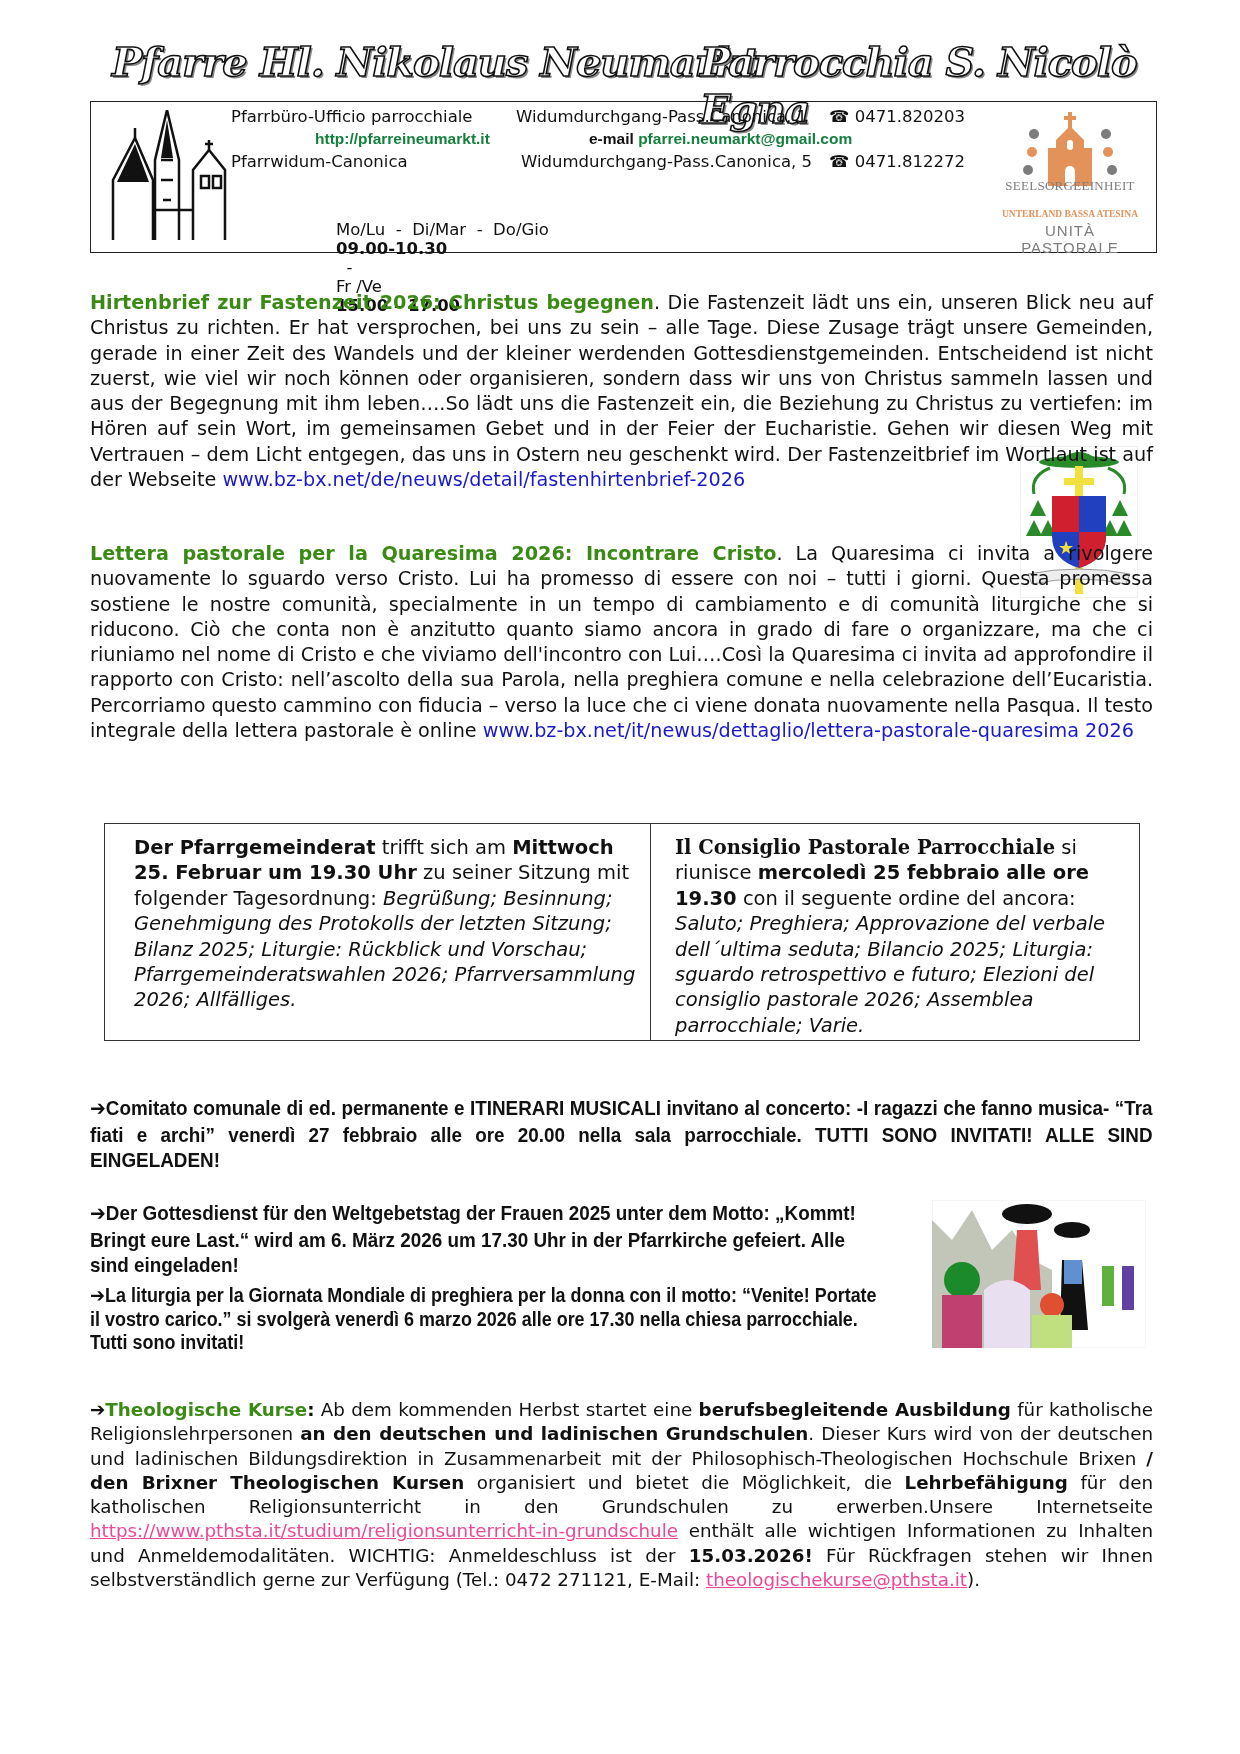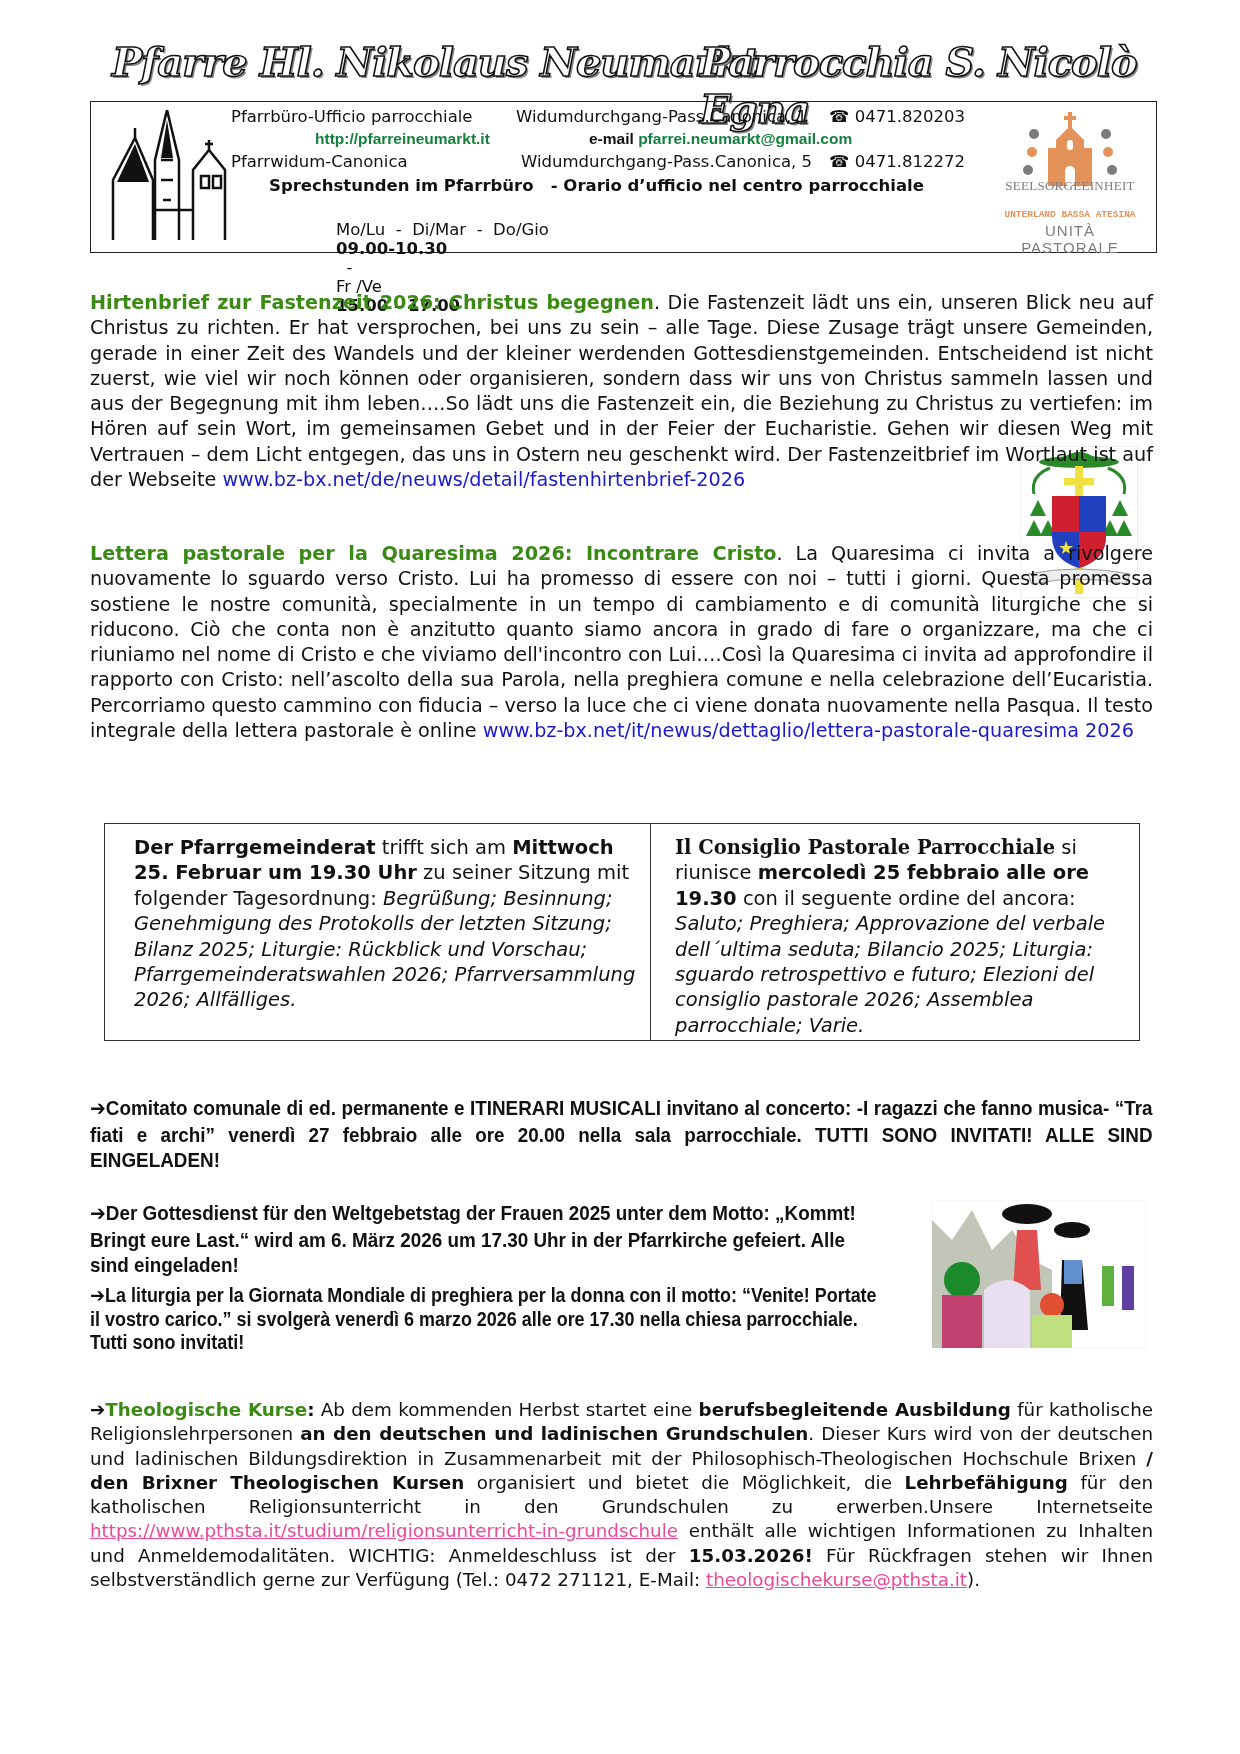--- a/index.html
+++ b/index.html
@@ -7,21 +7,21 @@
   .title { position:absolute; top:38px; font-family:"DejaVu Serif", serif; font-style:italic; font-weight:bold; font-size:40px; color:#fff; -webkit-text-stroke:1.6px #111; text-shadow:2px 2px 0 #888; letter-spacing:-1px; }
   #title-de { left:112px; }
   #title-it { left:700px; }
   .hdrbox { position:absolute; left:90px; top:101px; width:1065px; height:150px; border:1.5px solid #222; }
   .hline { position:absolute; font-size:16.5px; white-space:nowrap; color:#111; }
   .hline.arial { font-family:"Liberation Sans", sans-serif; font-weight:bold; font-size:15.5px; }
   .blue { color:#15803d; }
   .b { font-weight:bold; }
   .logo-up { position:absolute; left:1000px; top:110px; width:140px; height:135px; }
   .logo-up .t1 { position:absolute; top:68px; width:150px; left:-5px; text-align:center; font-family:Liberation Serif, serif; font-size:13px; color:#7c7c7c; letter-spacing:0.3px; }
-  .logo-up .t2 { position:absolute; top:99px; width:150px; left:-5px; text-align:center; font-family:Liberation Mono, monospace; font-weight:bold; font-size:9.5px; color:#e3935a; }
+  .logo-up .t2 { position:absolute; top:99px; width:150px; left:-5px; text-align:center; font-family:Liberation Serif, serif; font-weight:bold; font-size:9.5px; color:#e3935a; }
   .logo-up .t3 { position:absolute; top:112px; width:150px; left:-5px; text-align:center; font-family:"Liberation Sans", sans-serif; font-size:15px; color:#7c7c7c; letter-spacing:1px; }
   .para { position:absolute; left:90px; width:1063px; font-size:19.2px; line-height:25.3px; text-align:justify; }
   .green { color:#3b8a16; font-weight:bold; }
   .link { color:#1a1acc; }
   .ulink { color:#ec4899; text-decoration:underline; }
   .meetbox { position:absolute; left:104px; top:823px; width:1034px; height:216px; border:1.5px solid #333; display:flex; }
   .meetcol { padding:11px 10px 0 29px; font-size:19.5px; line-height:25.4px; box-sizing:border-box; }
   .meetcol.left { width:546px; border-right:1.5px solid #333; }
   .meetcol.right { width:488px; padding-left:24px; }
   .meetcol.right .bser { font-family:"DejaVu Serif", serif; font-weight:bold; }
@@ -66,21 +66,20 @@
     <span class="blue">pfarrei.neumarkt@gmail.com</span>
   </div>
 
   <div class="hline" style="left:140px;top:50px">Pfarrwidum-Canonica</div>
   <div class="hline" style="left:430px;top:50px">Widumdurchgang-Pass.Canonica, 5</div>
   <div class="hline" style="left:738px;top:50px">
     <span>☎</span>
     <span>0471.812272</span>
   </div>
 
-  <div class="hline b" style="left:178px;top:74px;white-space:pre">Sprechstunden im Pfarrbüro   - Orario d’ufficio nel centro parrocchiale</div>
 
   <div class="hline" style="left:224px;top:99px;white-space:pre">
     <span>Mo/Lu  -  Di/Mar  -  Do/Gio</span>&nbsp;&nbsp;
     <span class="b">09.00-10.30</span>
     <span>  -  </span>
     <span>Fr /Ve</span>&nbsp;&nbsp;
     <span class="b">15.00 – 17.00</span>
   </div>
 
 </div>

